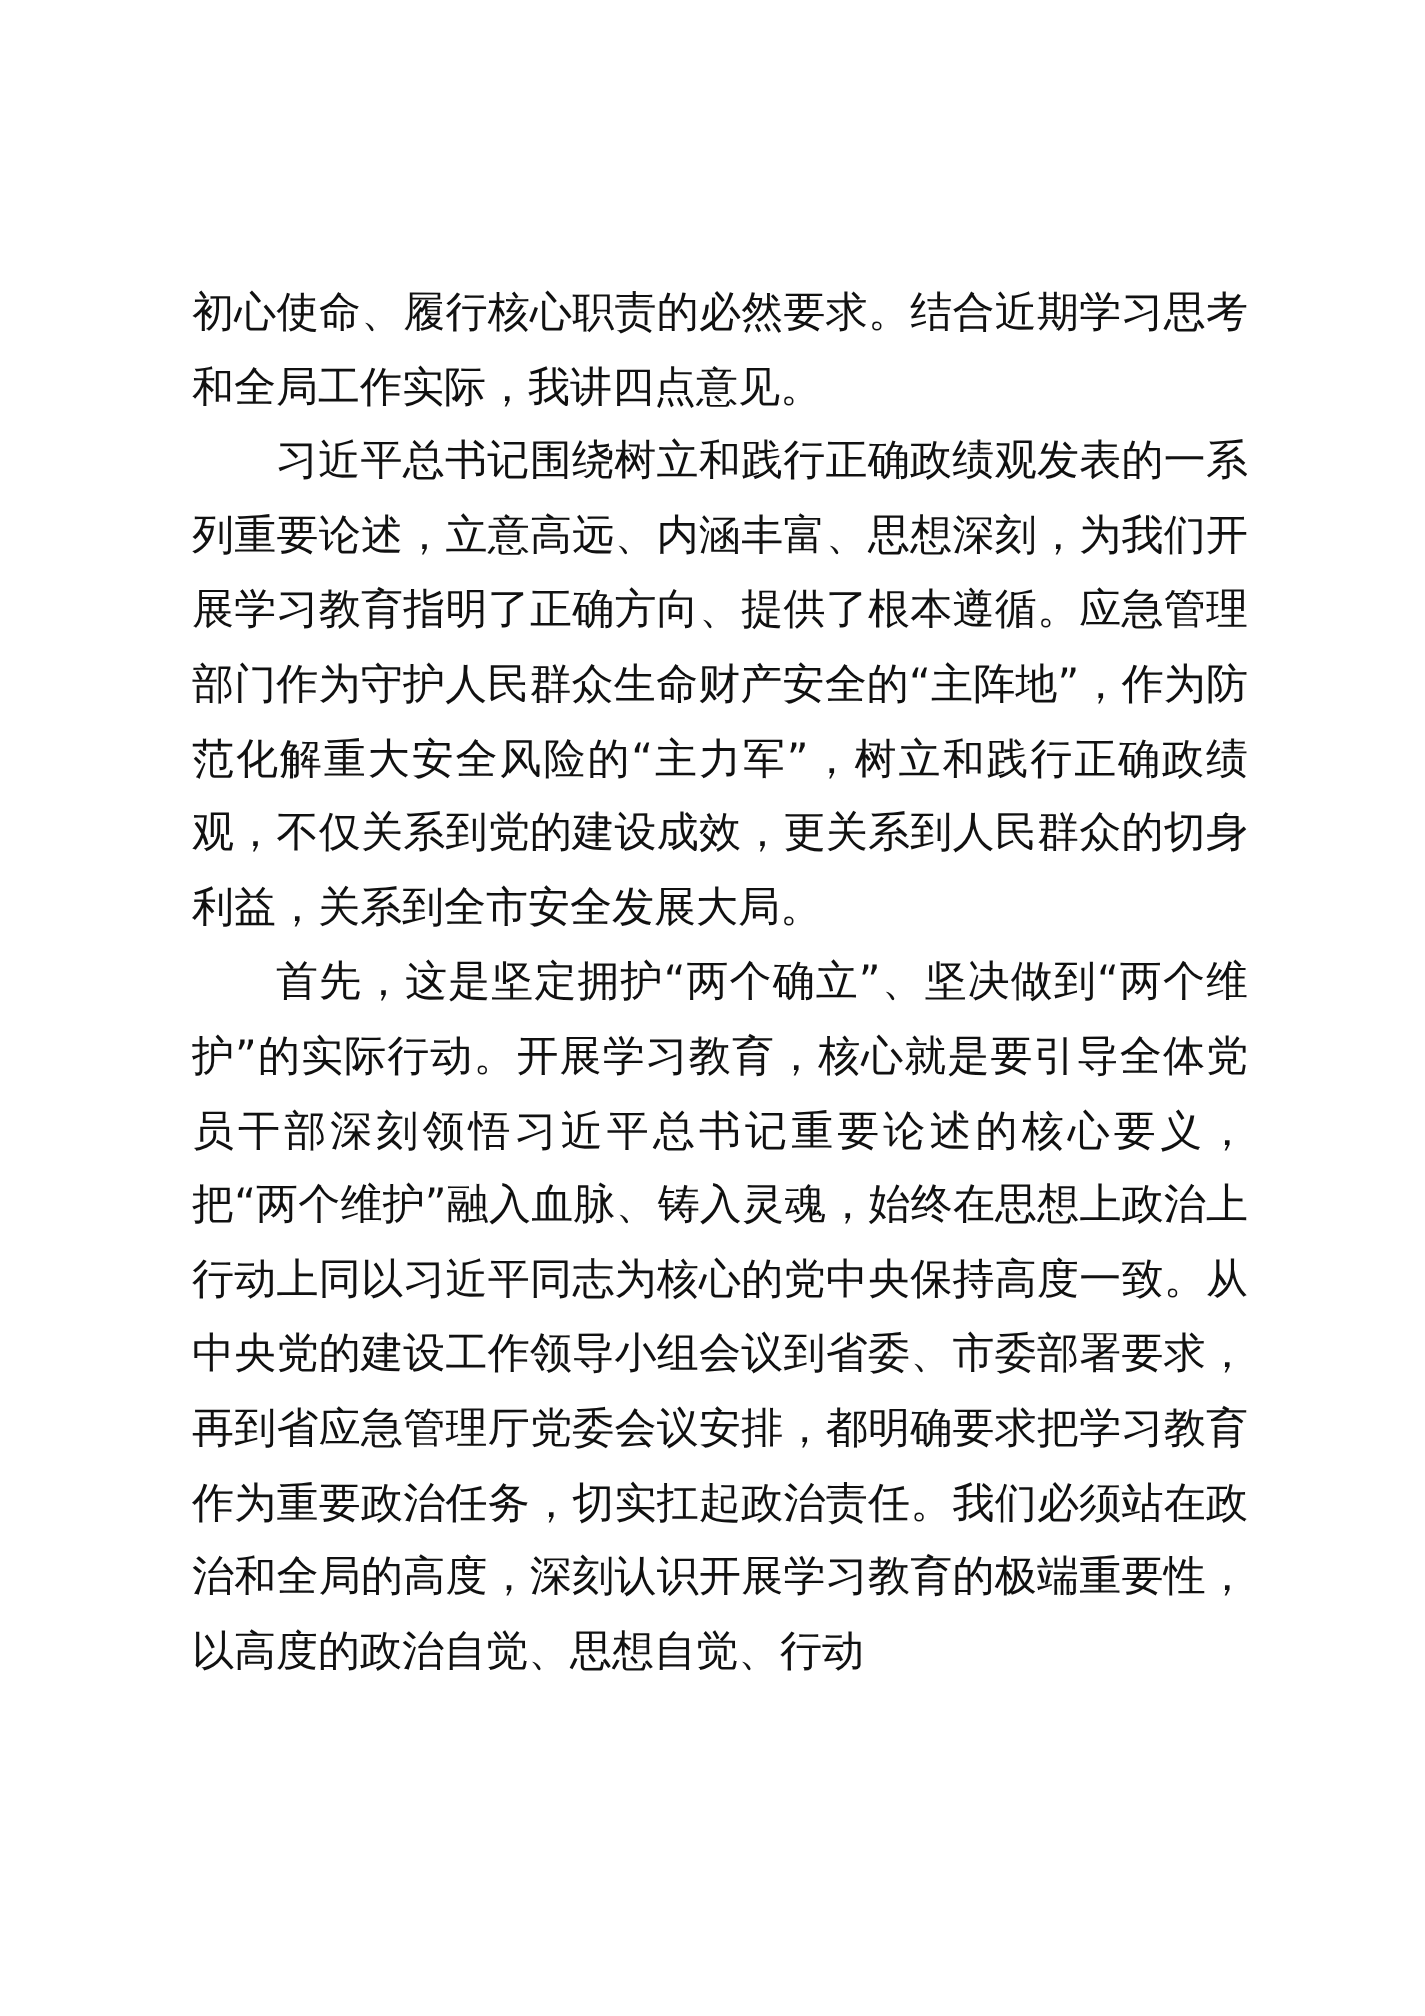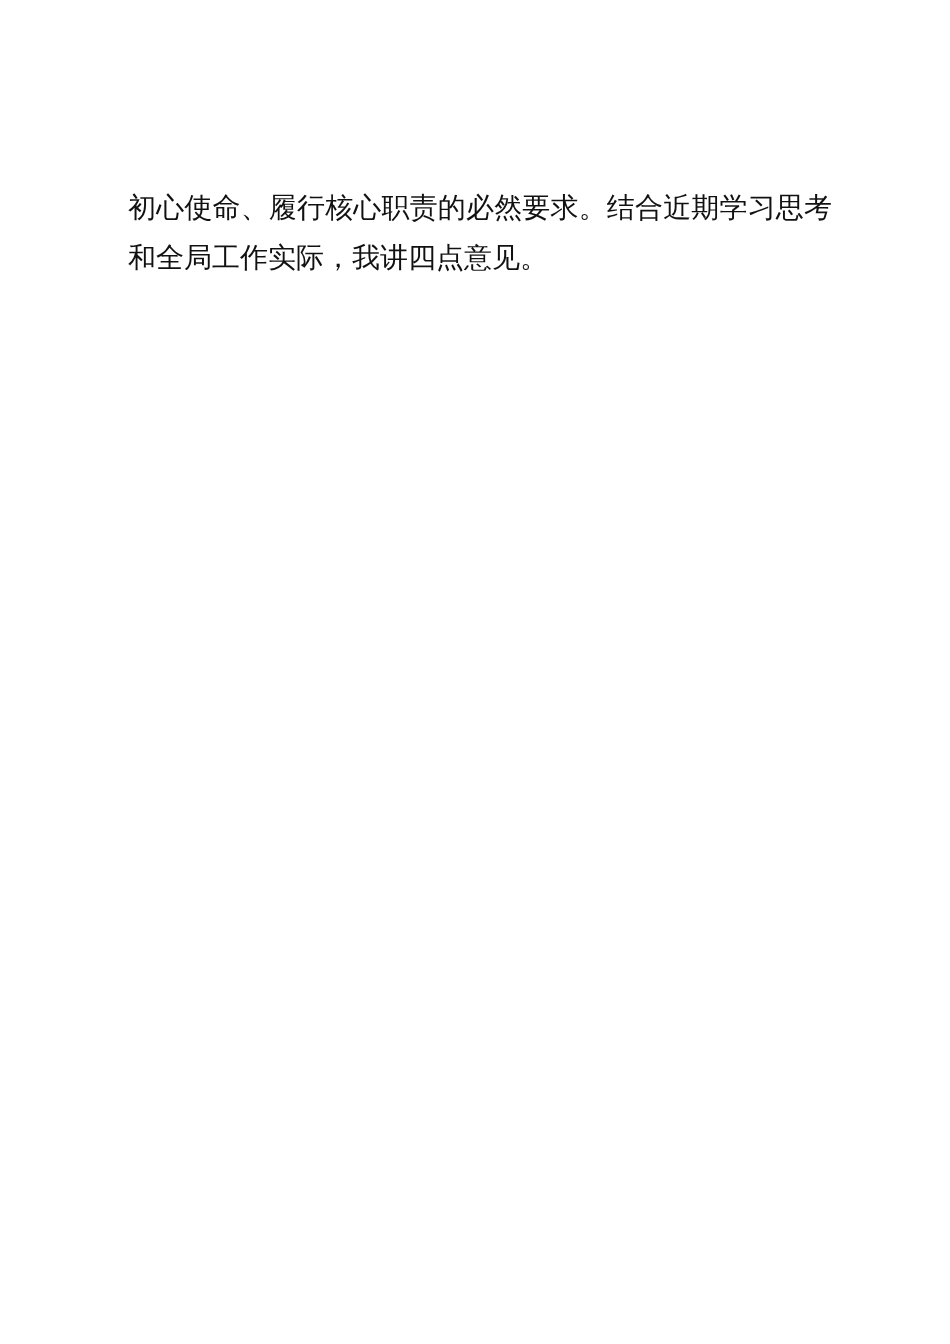--- a/index.html
+++ b/index.html
@@ -45,14 +45,16 @@
     font-family: "DejaVu Serif", "Liberation Serif", serif;
     color: #1a1a1a;
   }
 </style>
 </head>
 <body>
 
 <div class="page">
   <div class="body-text">
     <p class="para">初心使命、履行核心职责的必然要求。结合近期学习思考和全局工作实际，我讲四点意见。</p>
+    <p class="para indent">习近平总书记围绕树立和践行正确政绩观发表的一系列重要论述，立意高远、内涵丰富、思想深刻，为我们开展学习教育指明了正确方向、提供了根本遵循。应急管理部门作为守护人民群众生命财产安全的“主阵地”，作为防范化解重大安全风险的“主力军”，树立和践行正确政绩观，不仅关系到党的建设成效，更关系到人民群众的切身利益，关系到全市安全发展大局。</p>
+    <p class="para indent">首先，这是坚定拥护“两个确立”、坚决做到“两个维护”的实际行动。开展学习教育，核心就是要引导全体党员干部深刻领悟习近平总书记重要论述的核心要义，把“两个维护”融入血脉、铸入灵魂，始终在思想上政治上行动上同以习近平同志为核心的党中央保持高度一致。从中央党的建设工作领导小组会议到省委、市委部署要求，再到省应急管理厅党委会议安排，都明确要求把学习教育作为重要政治任务，切实扛起政治责任。我们必须站在政治和全局的高度，深刻认识开展学习教育的极端重要性，以高度的政治自觉、思想自觉、行动</p>
   </div>
 </div>
 
 </body></html>

